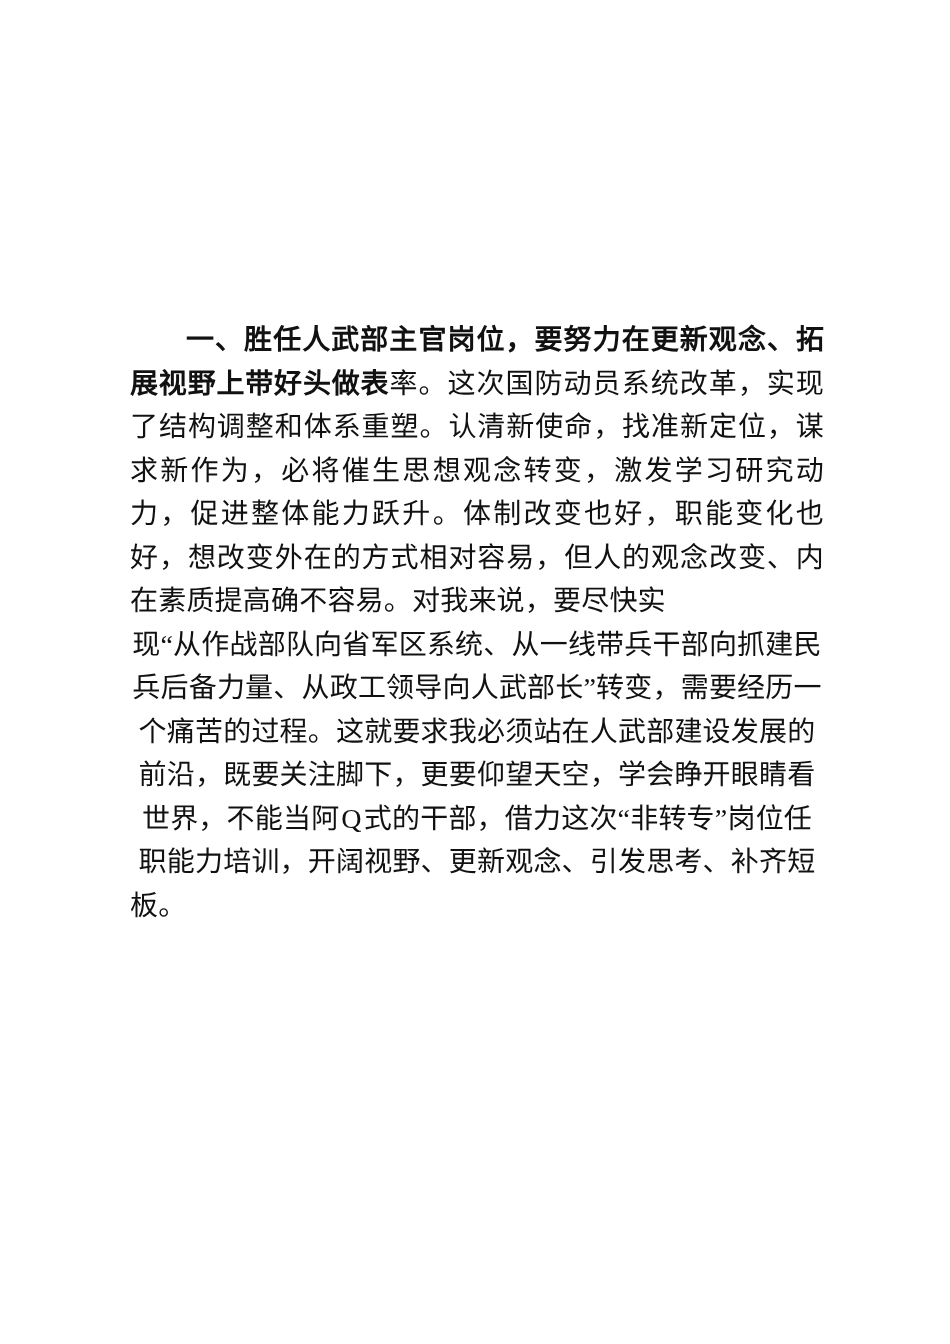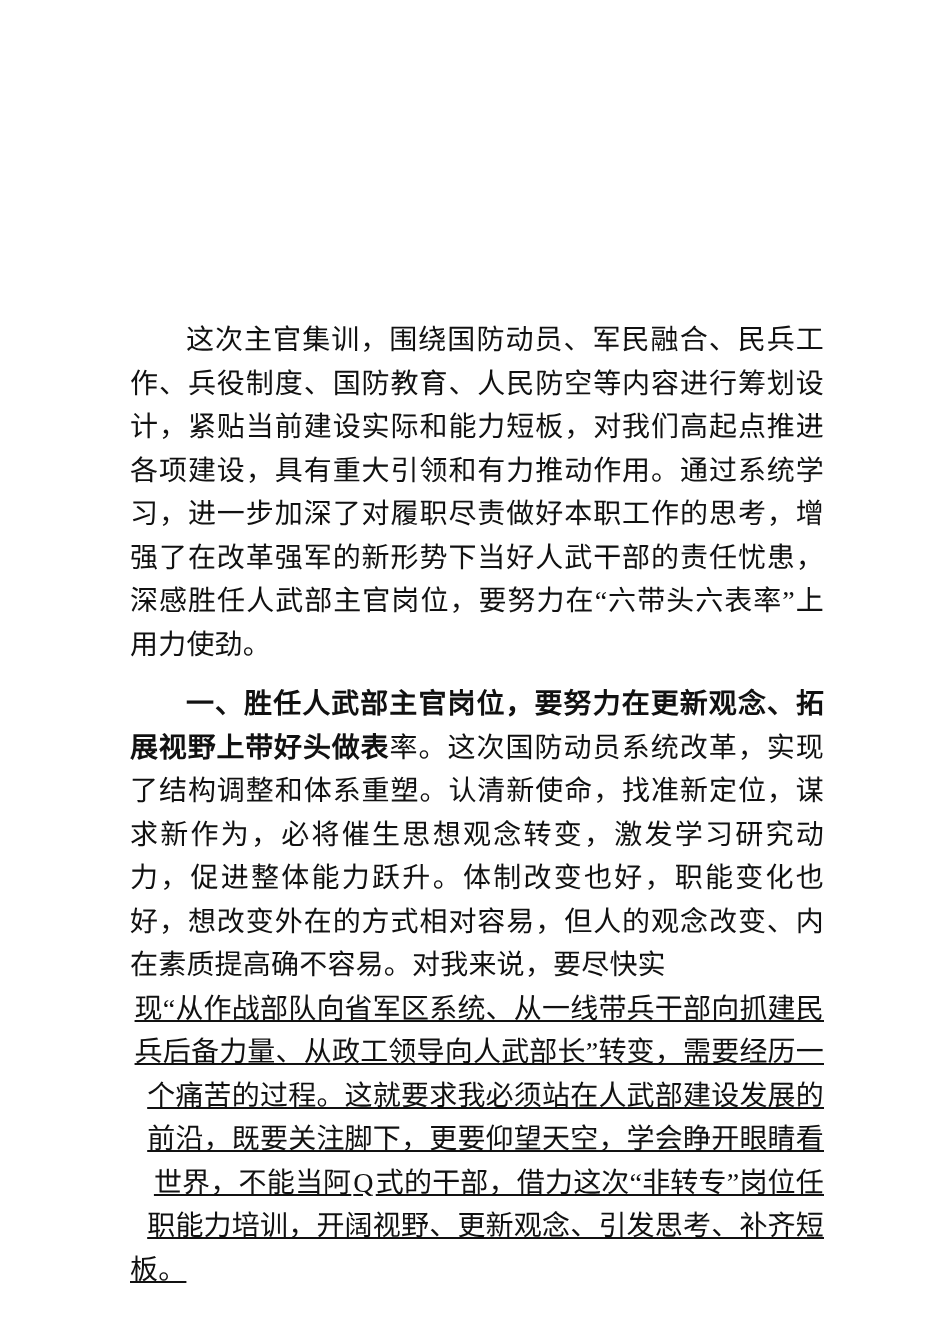--- a/index.html
+++ b/index.html
@@ -64,35 +64,34 @@
   }
 
   
   .lead {
     font-family: "Liberation Sans", "DejaVu Sans", sans-serif;
     font-weight: 700;
     letter-spacing: 0;
   }
 
   
-  .softbreak { display: block; text-align: right; text-indent: 0; text-decoration: underline; }
+  .softbreak { display: block; text-align: center; text-indent: 0; }
 
   .latin {
     font-family: "Liberation Serif", "DejaVu Serif", serif;
     padding: 0 2px;
   }
 </style>
 </head>
 <body>
 
 <div class="page">
 
 
   <div class="body-block">
 
-    <p class="para indent">这次主官集训，围绕国防动员、军民融合、民兵工作、兵役制度、国防教育、人民防空等内容进行筹划设计，紧贴当前建设实际和能力短板，对我们高起点推进各项建设，具有重大引领和有力推动作用。通过系统学习，进一步加深了对履职尽责做好本职工作的思考，增强了在改革强军的新形势下当好人武干部的责任忧患，深感胜任人武部主官岗位，要努力在“六带头六表率”上用力使劲。</p>
 
     <p class="para indent">
       <span class="lead">一、胜任人武部主官岗位，要努力在更新观念、拓展视野上带好头做表</span><span>率。这次国防动员系统改革，实现了结构调整和体系重塑。认清新使命，找准新定位，谋求新作为，必将催生思想观念转变，激发学习研究动力，促进整体能力跃升。体制改变也好，职能变化也好，想改变外在的方式相对容易，但人的观念改变、内在素质提高确不容易。对我来说，要尽快实</span><span class="softbreak"><span>现“从作战部队向省军区系统、从一线带兵干部向抓建民兵后备力量、从政工领导向人武部长”转变，需要经历一个痛苦的过程。这就要求我必须站在人武部建设发展的前沿，既要关注脚下，更要仰望天空，学会睁开眼睛看世界，不能当阿</span><span class="latin">Q</span><span>式的干部，借力这次“非转专”岗位任职能力培训，开阔视野、更新观念、引发思考、补齐短板。</span></span>
     </p>
 
   </div>
 </div>
 
 </body></html>

